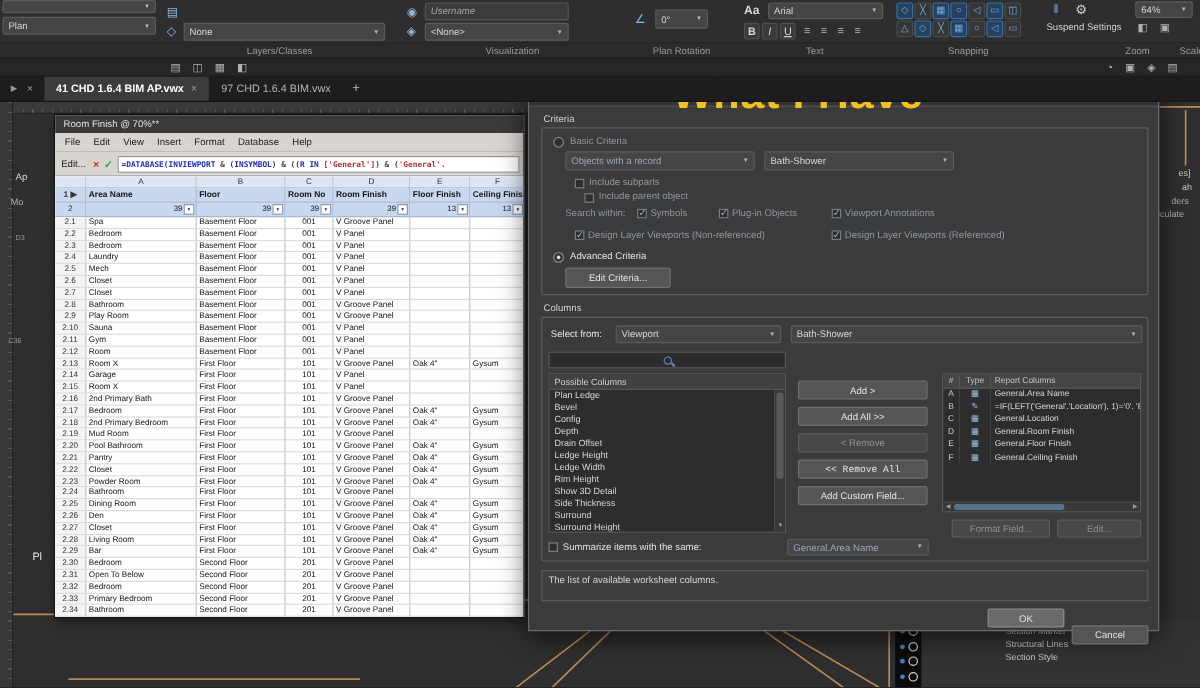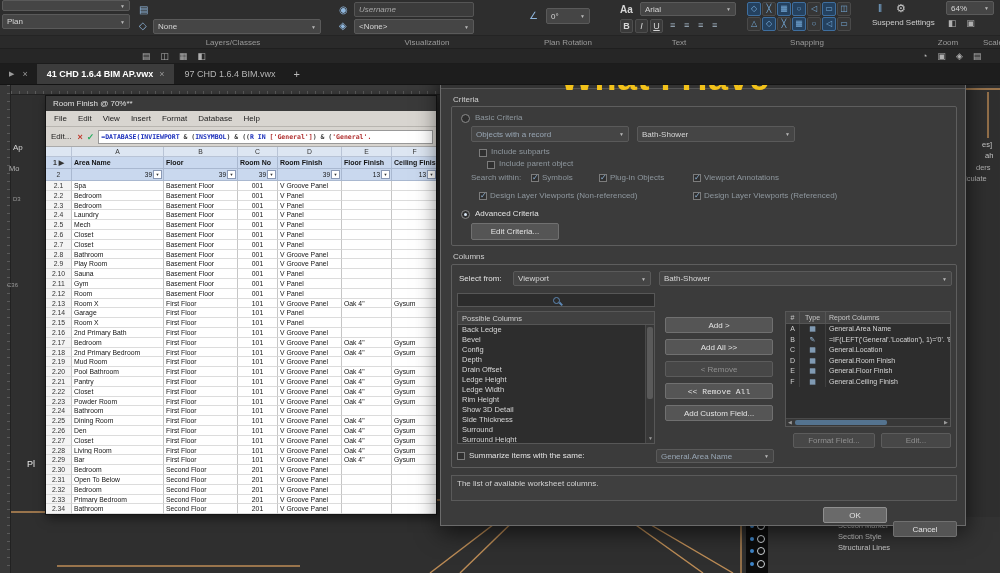--- a/index.html
+++ b/index.html
@@ -282,22 +282,22 @@
         <span class="kdot"></span>
         <span class="kring"></span>
       </div>
     <div class="knob-row">
         <span class="kdot"></span>
         <span class="kring"></span>
       </div>
   </div>
   <div class="abs right-panel">
       <div class="rp-item">Section Marker</div>
+      <div class="rp-item">Structural Lines</div>
       <div class="rp-item">Section Style</div>
-      <div class="rp-item">Structural Lines</div>
     </div>
 
   <div class="abs ws-win">
     <div class="ws-title">Room Finish @ 70%**</div>
     <div class="ws-menu">
       <span>File</span>
       <span>Edit</span>
       <span>View</span>
       <span>Insert</span>
       <span>Format</span>
@@ -714,21 +714,21 @@
         <span>Bath-Shower</span>
         <span class="arr">▼</span>
       </div>
     <div class="search" style="left:16px;top:224px;width:198px;height:14px;">
         <span class="mag"></span>
       </div>
 
     <div class="list" style="left:16px;top:242px;width:198px;height:133px;">
       <div class="pc-head">Possible Columns</div>
       <div>
-          <div class="pc-item">Back Ledge</div>
+          <div class="pc-item">Plan Ledge</div>
           <div class="pc-item">Bevel</div>
           <div class="pc-item">Config</div>
           <div class="pc-item">Depth</div>
           <div class="pc-item">Drain Offset</div>
           <div class="pc-item">Ledge Height</div>
           <div class="pc-item">Ledge Width</div>
           <div class="pc-item">Rim Height</div>
           <div class="pc-item">Show 3D Detail</div>
           <div class="pc-item">Side Thickness</div>
           <div class="pc-item">Surround</div>

